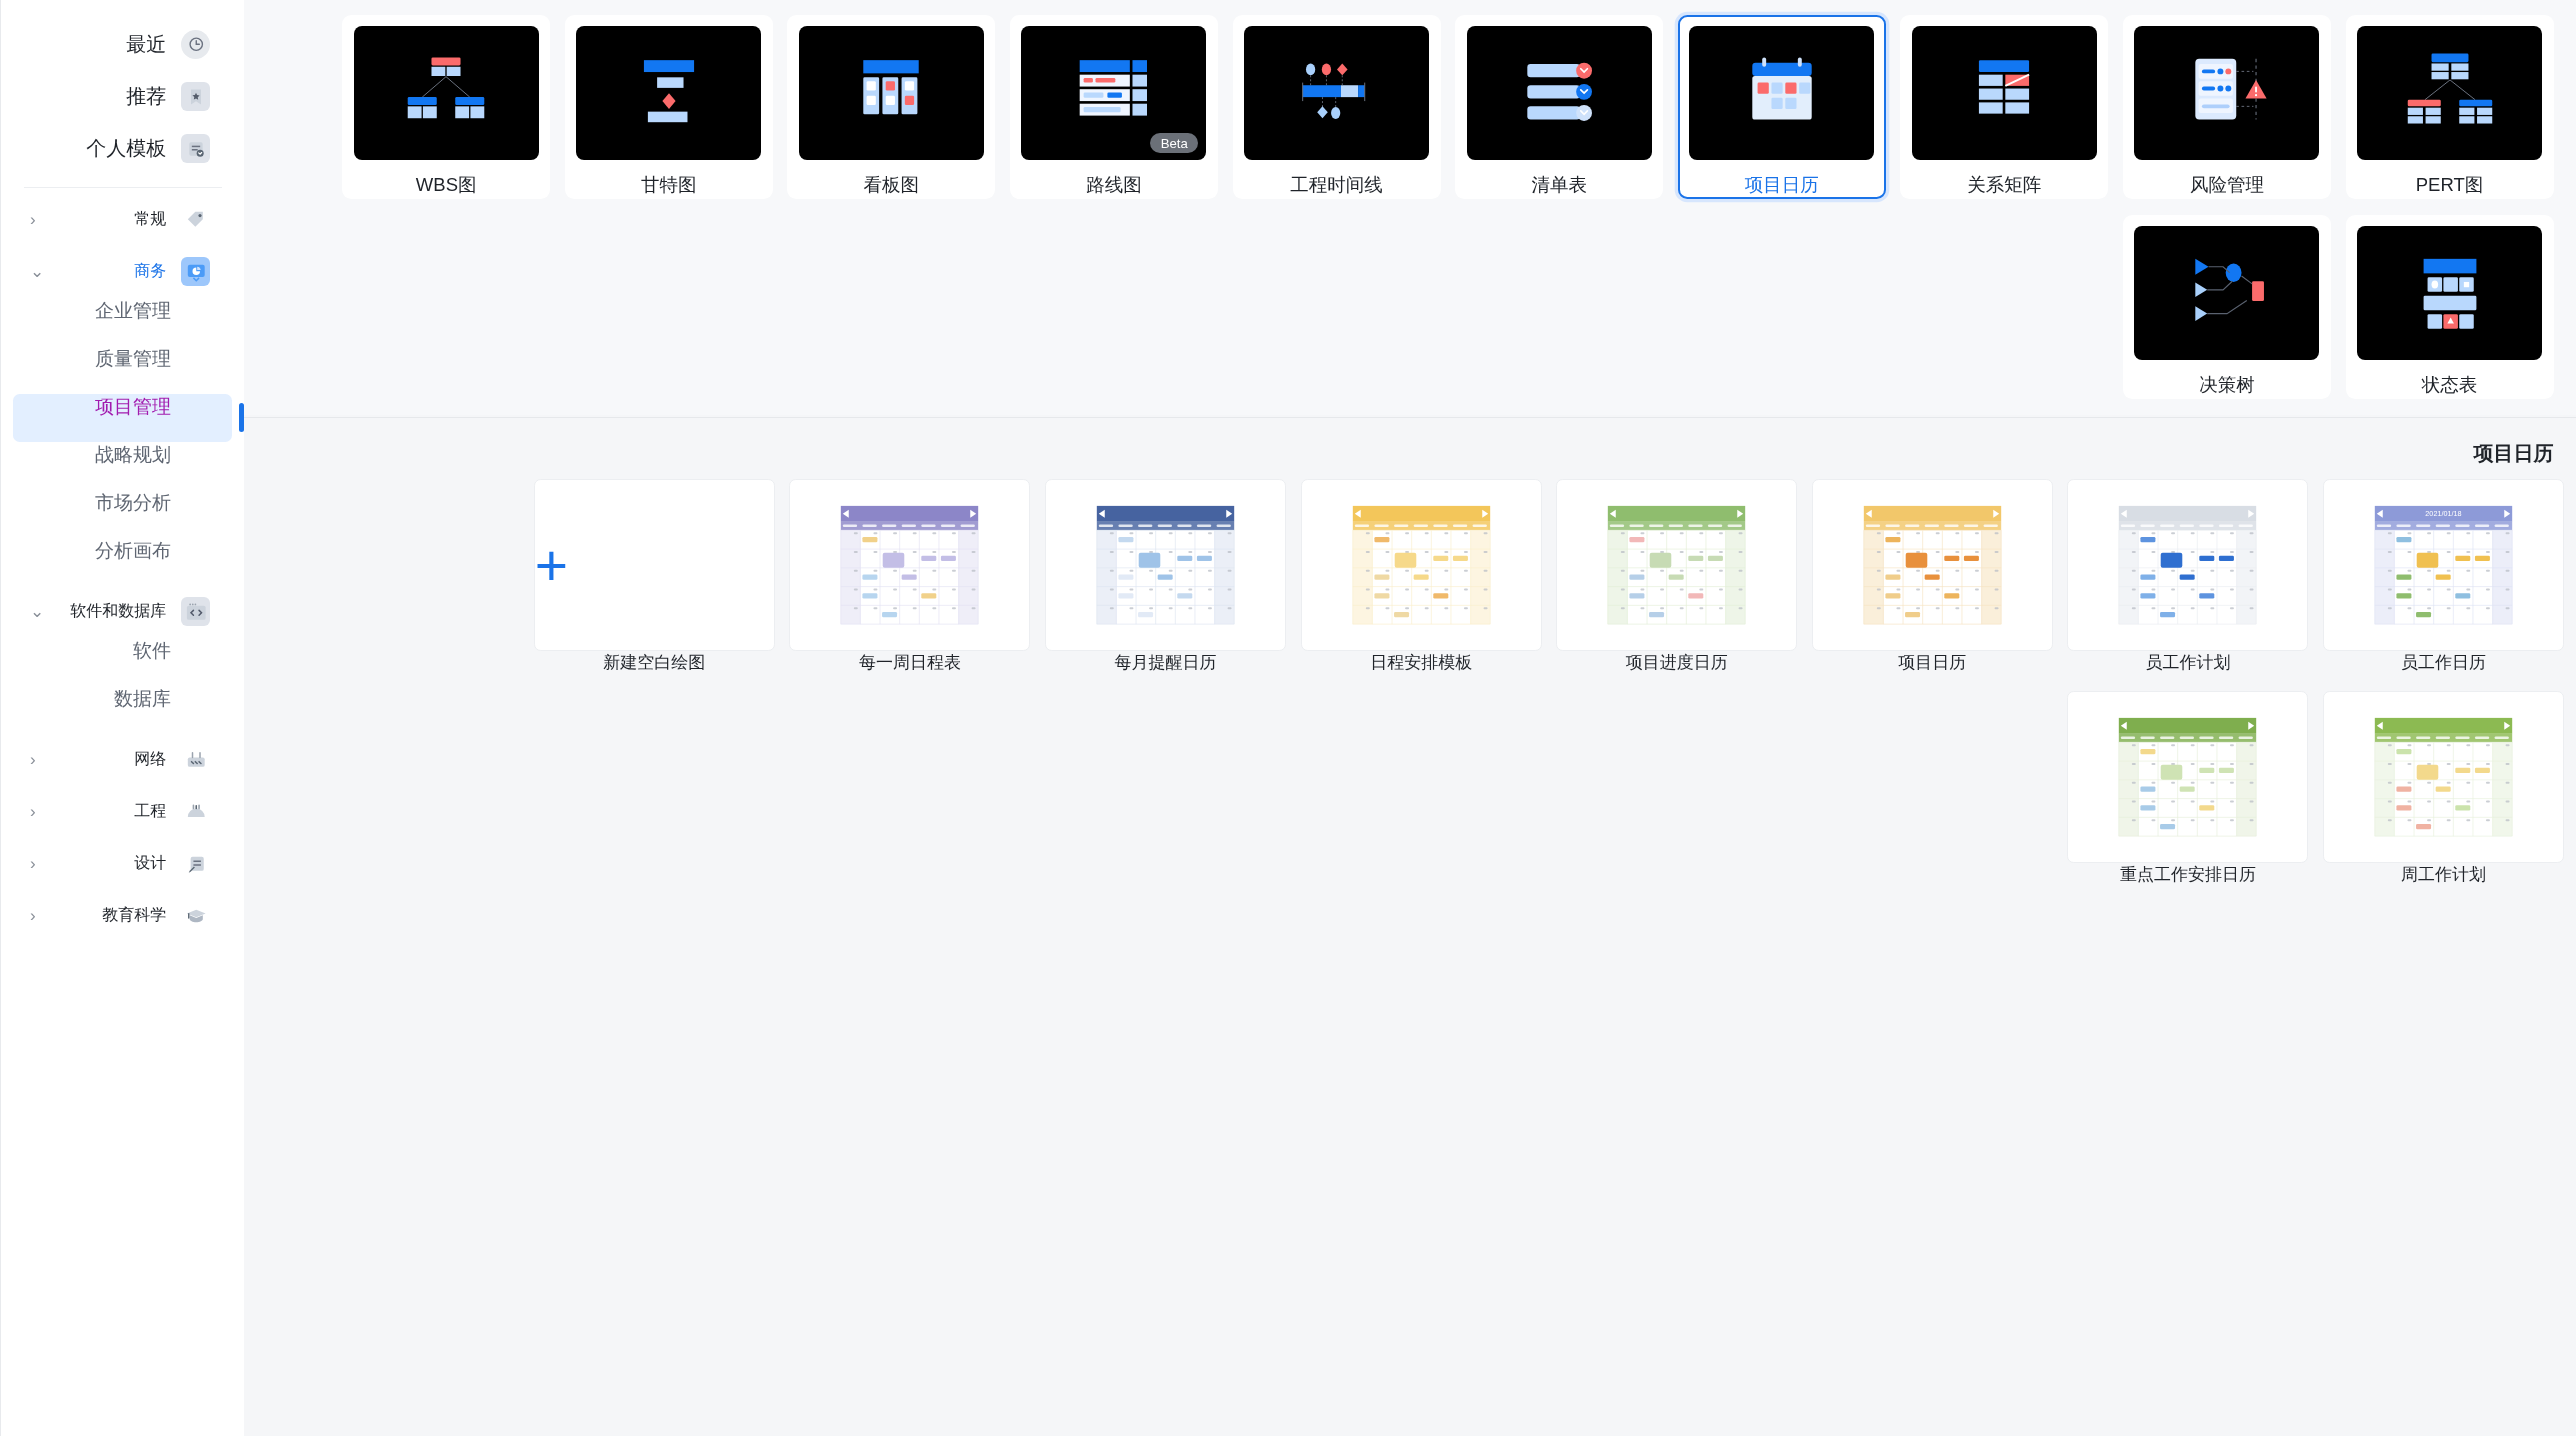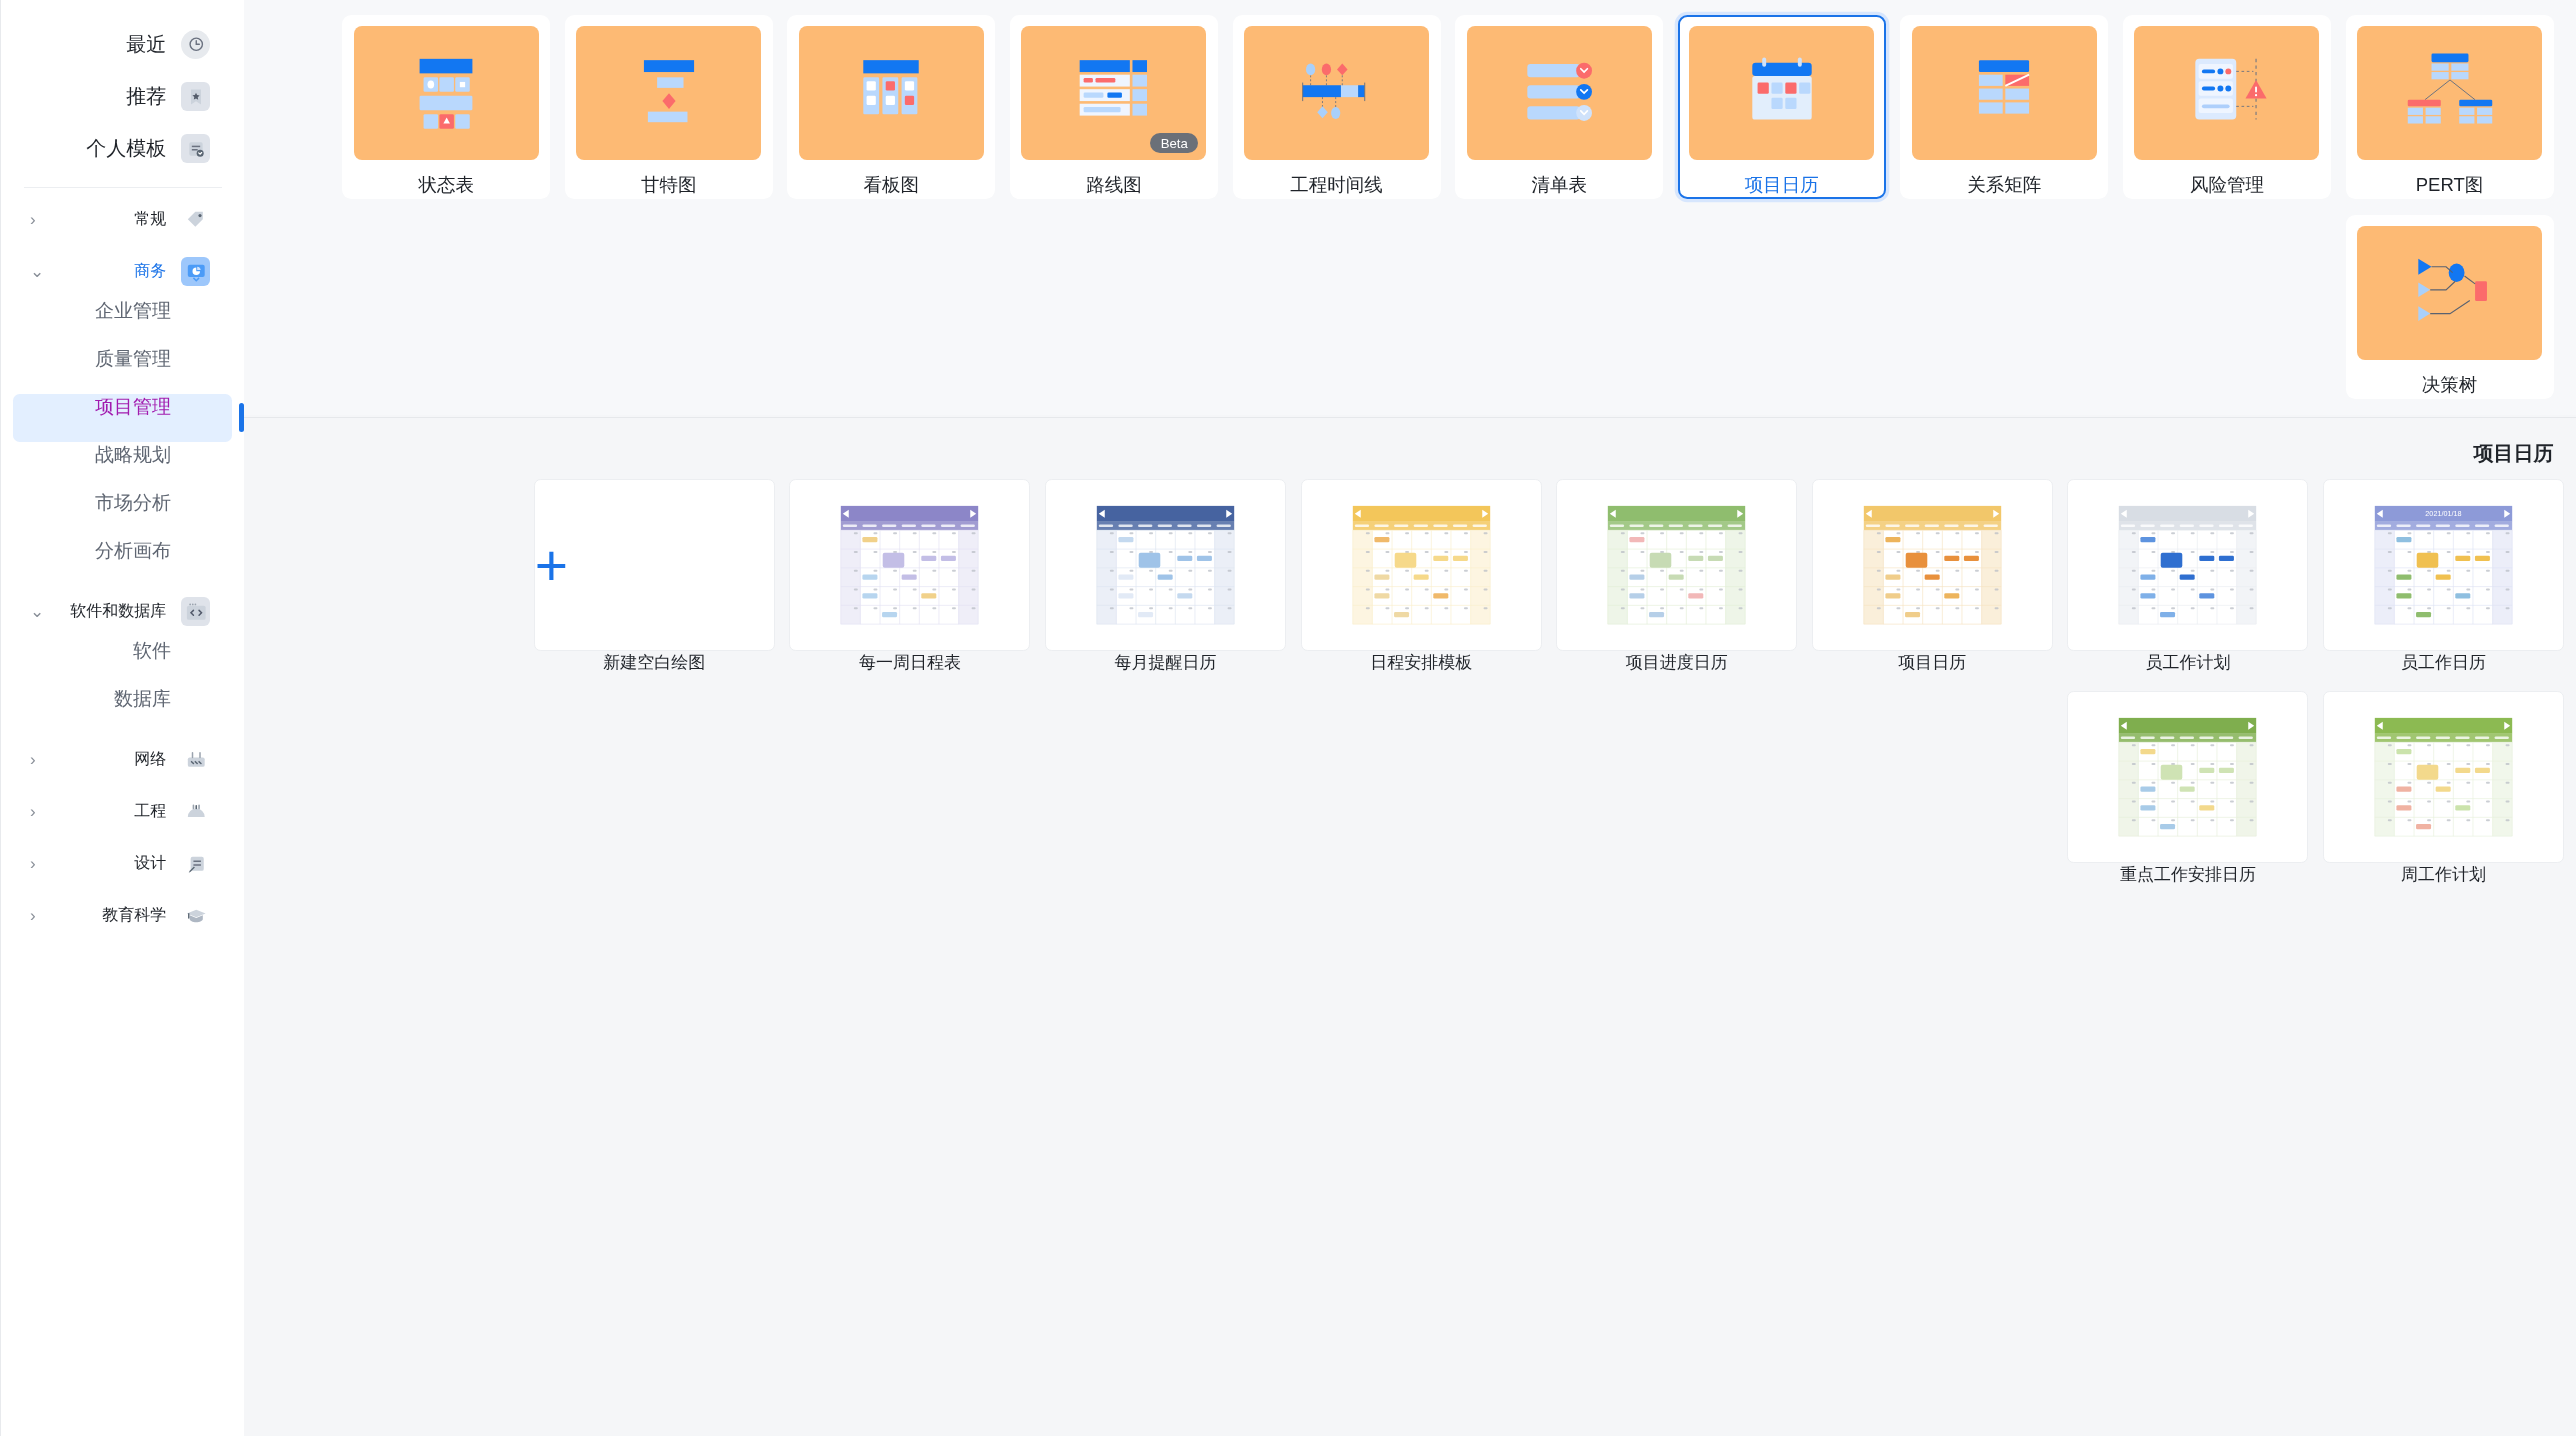--- a/index.html
+++ b/index.html
@@ -67,21 +67,21 @@
     padding:0 22.5px 0 93px; justify-content:flex-start;
   }
   .tcard {
     width:208px; height:184px; background:#ffffff; border-radius:9.3px;
     display:flex; flex-direction:column; align-items:center;
     padding:9.3px 9.3px 0 9.3px; margin-bottom:16px;
     border:2px solid transparent; cursor:pointer; position:relative;
   }
   .tcard.sel { border-color:#1a73e8; box-shadow:0 0 0 3.3px #d7e6fd; }
   .tcard .thumb {
-    width:185px; height:135px; background:#fdba74; border-radius:8px;
+    width:185px; height:135px; background:#000000; border-radius:8px;
     display:flex; align-items:center; justify-content:center; position:relative;
   }
   .tcard .tlabel { font-size:18.5px; margin-top:12px; color:#1f2329; white-space:nowrap; }
   .tcard.sel .tlabel { color:#1a73e8; }
   .beta {
     position:absolute; bottom:6.6px; right:8px;
     background:#6b7078; color:#fff; font-size:13.2px;
     padding:3.3px 10.6px; border-radius:10.6px; line-height:1;
   }
 
@@ -272,20 +272,37 @@
           <div class="tcard">
             <div class="thumb">
               <svg width="132" height="99" viewBox="0 0 200 150">
                 <rect x="62" y="26" width="76" height="18" fill="#1277f2"></rect>
                 <rect x="82" y="52" width="40" height="16" fill="#b9d8fd"></rect>
                 <path d="M100 76l10 12-10 12-10-12z" fill="#fb6b6b"></path>
                 <rect x="68" y="104" width="60" height="16" fill="#b9d8fd"></rect>
               </svg>
             </div>
             <div class="tlabel">甘特图</div>
+          </div>
+          <div class="tcard">
+            <div class="thumb">
+              <svg width="132" height="99" viewBox="0 0 200 150">
+                <rect x="78" y="22" width="44" height="12" rx="2" fill="#fb6b6b"></rect>
+                <rect x="78" y="36" width="21" height="14" fill="#b9d8fd"></rect>
+                <rect x="101" y="36" width="21" height="14" fill="#b9d8fd"></rect>
+                <path d="M100 51 L64 82 M100 51 L136 82" stroke="#6b7280" stroke-width="1.5" fill="none"></path>
+                <rect x="42" y="82" width="44" height="12" rx="2" fill="#1277f2"></rect>
+                <rect x="42" y="96" width="21" height="18" fill="#b9d8fd"></rect>
+                <rect x="65" y="96" width="21" height="18" fill="#b9d8fd"></rect>
+                <rect x="114" y="82" width="44" height="12" rx="2" fill="#1277f2"></rect>
+                <rect x="114" y="96" width="21" height="18" fill="#b9d8fd"></rect>
+                <rect x="137" y="96" width="21" height="18" fill="#b9d8fd"></rect>
+              </svg>
+            </div>
+            <div class="tlabel">WBS图</div>
           </div>
           <div class="tcard">
             <div class="thumb">
               <svg width="132" height="99" viewBox="0 0 200 150">
                 <rect x="60" y="24" width="80" height="22" fill="#1277f2"></rect>
                 <rect x="66" y="52" width="22" height="22" rx="2" fill="#b9d8fd"></rect>
                 <ellipse cx="77" cy="63" rx="5" ry="6" fill="#fff"></ellipse>
                 <rect x="90" y="52" width="22" height="22" rx="2" fill="#b9d8fd"></rect>
                 <rect x="114" y="52" width="22" height="22" rx="2" fill="#b9d8fd"></rect>
                 <rect x="121" y="59" width="8" height="8" fill="#fff"></rect>

